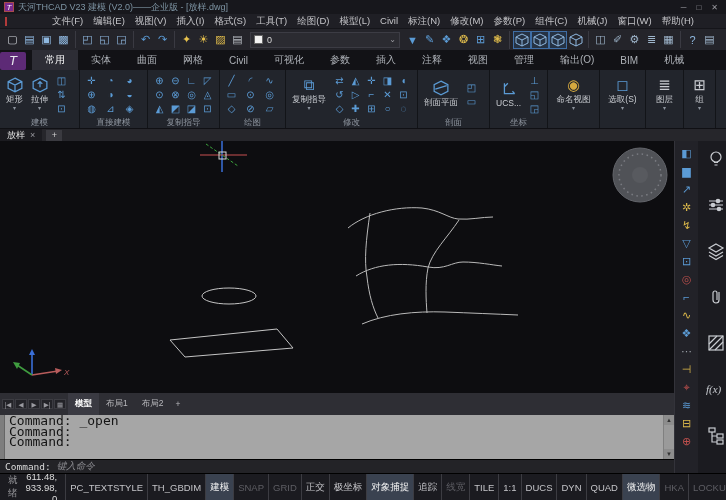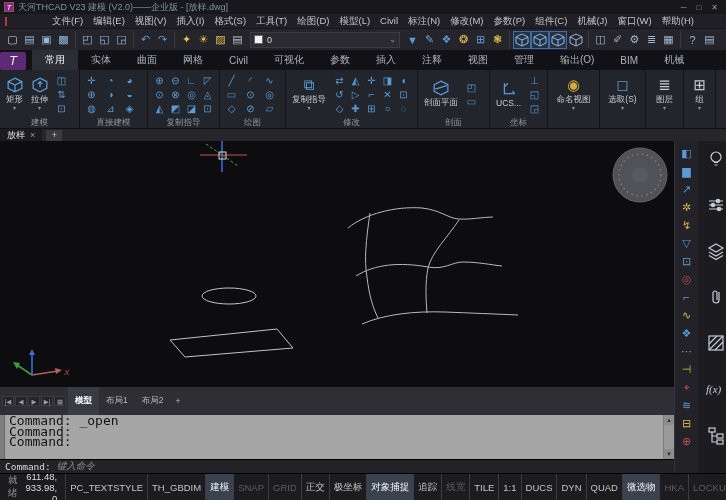--- a/index.html
+++ b/index.html
@@ -67,21 +67,21 @@
   .dtab .close { color:#9a9aa0; font-size:9px; }
   .dtab-new { width:16px; height:11px; margin-left:4px; background:#3a3a40; color:#d0d0d0; text-align:center; line-height:11px; }
 
   
   .mainrow { flex:1; display:flex; min-height:0; }
   .mainleft { width:674px; display:flex; flex-direction:column; }
   .canvas { position:relative; height:269px; background:#0d0d10; overflow:hidden; }
   .canvas svg { position:absolute; left:0; top:0; }
 
   
-  .layoutbar { height:28px; background:#2e2e34; display:flex; align-items:center; font-size:8.5px; flex:0 0 auto; }
+  .layoutbar { height:22px; background:#2e2e34; display:flex; align-items:center; font-size:8.5px; flex:0 0 auto; }
   .lnav { display:flex; gap:1px; padding:0 2px; }
   .lnav span { min-width:12px; height:10px; background:#232328; color:#9a9aa0; text-align:center; line-height:10px; font-size:6.5px; border:1px solid #3c3c42; }
   .ltabs { display:flex; height:100%; }
   .ltabs span { padding:0 7px; display:flex; align-items:center; color:#b8b8bc; }
   .ltabs span.active { background:#3a3a42; color:#fff; font-weight:bold; }
   .ltab-new { padding:0 5px; color:#b8b8bc; }
 
   
   .cmdhist { height:44px; background:#a6a6a6; display:flex; flex:0 0 auto; }
   .histgrip { width:5px; background:#7e7e7e; border-right:1px solid #666; }

